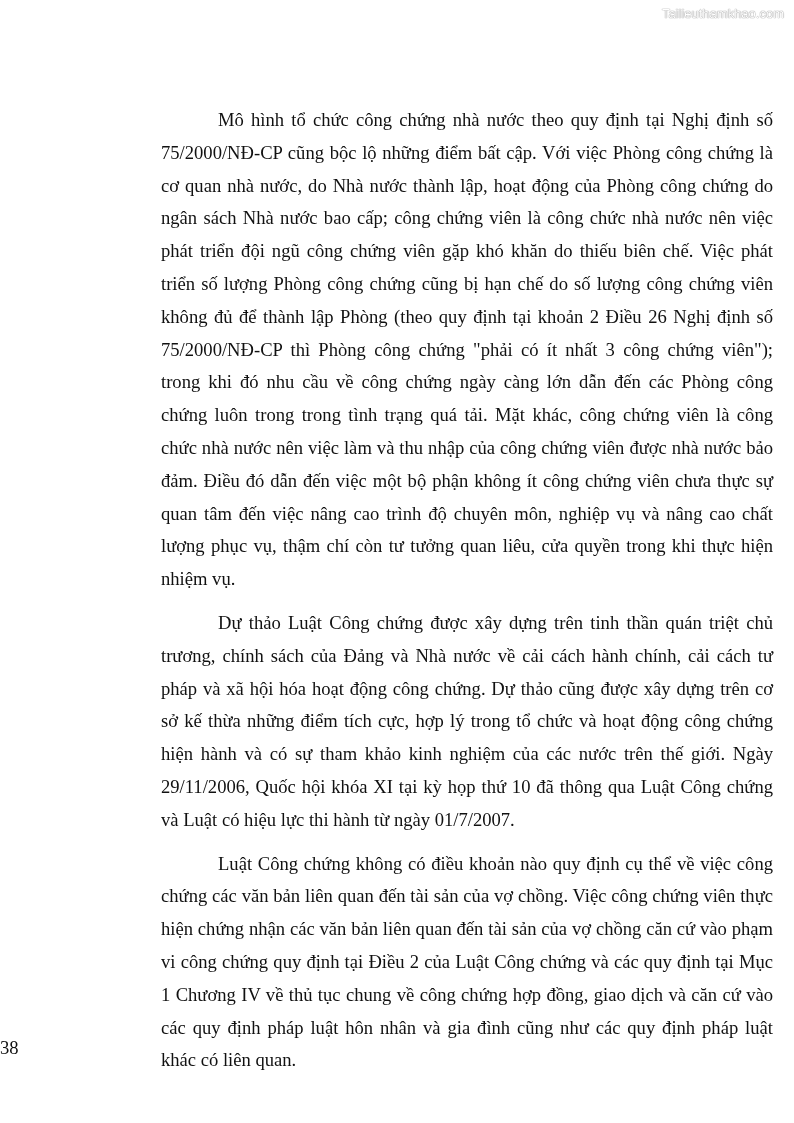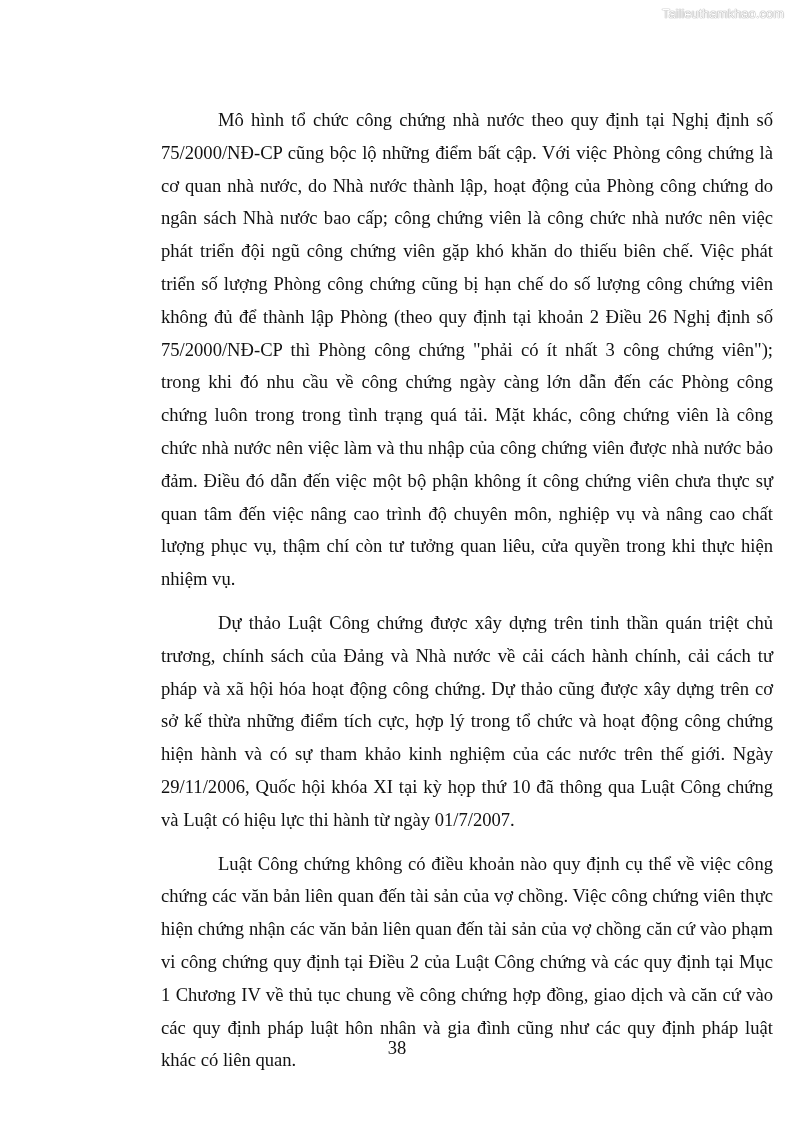--- a/index.html
+++ b/index.html
@@ -12,21 +12,21 @@
     }
     .page-body {
       position: absolute; left: 133px; top: 104px; width: 612px;
       font-family: Liberation Serif, serif; font-size: 18.6px;
       line-height: 32.8px; color: #111111; margin-left: 28px;
     }
     .para {
       margin: 0 0 11px 0; text-align: justify; text-indent: 57px;
     }
     .page-number {
-      position: absolute; left: 0; width: 794px; top: 1037px; text-align: center;
+      position: absolute; left: 0; width: 794px; top: 1037px; 
       font-family: "Liberation Serif", serif; font-size: 18.6px; color: #111111;
     }
   </style>
 </head>
 <body>
 
 <div class="watermark">Tailieuthamkhao.com</div>
 
 <div class="page-body">
   <p class="para">Mô hình tổ chức công chứng nhà nước theo quy định tại Nghị định số 75/2000/NĐ-CP cũng bộc lộ những điểm bất cập. Với việc Phòng công chứng là cơ quan nhà nước, do Nhà nước thành lập, hoạt động của Phòng công chứng do ngân sách Nhà nước bao cấp; công chứng viên là công chức nhà nước nên việc phát triển đội ngũ công chứng viên gặp khó khăn do thiếu biên chế. Việc phát triển số lượng Phòng công chứng cũng bị hạn chế do số lượng công chứng viên không đủ để thành lập Phòng (theo quy định tại khoản 2 Điều 26 Nghị định số 75/2000/NĐ-CP thì Phòng công chứng "phải có ít nhất 3 công chứng viên"); trong khi đó nhu cầu về công chứng ngày càng lớn dẫn đến các Phòng công chứng luôn trong trong tình trạng quá tải. Mặt khác, công chứng viên là công chức nhà nước nên việc làm và thu nhập của công chứng viên được nhà nước bảo đảm. Điều đó dẫn đến việc một bộ phận không ít công chứng viên chưa thực sự quan tâm đến việc nâng cao trình độ chuyên môn, nghiệp vụ và nâng cao chất lượng phục vụ, thậm chí còn tư tưởng quan liêu, cửa quyền trong khi thực hiện nhiệm vụ.</p>

